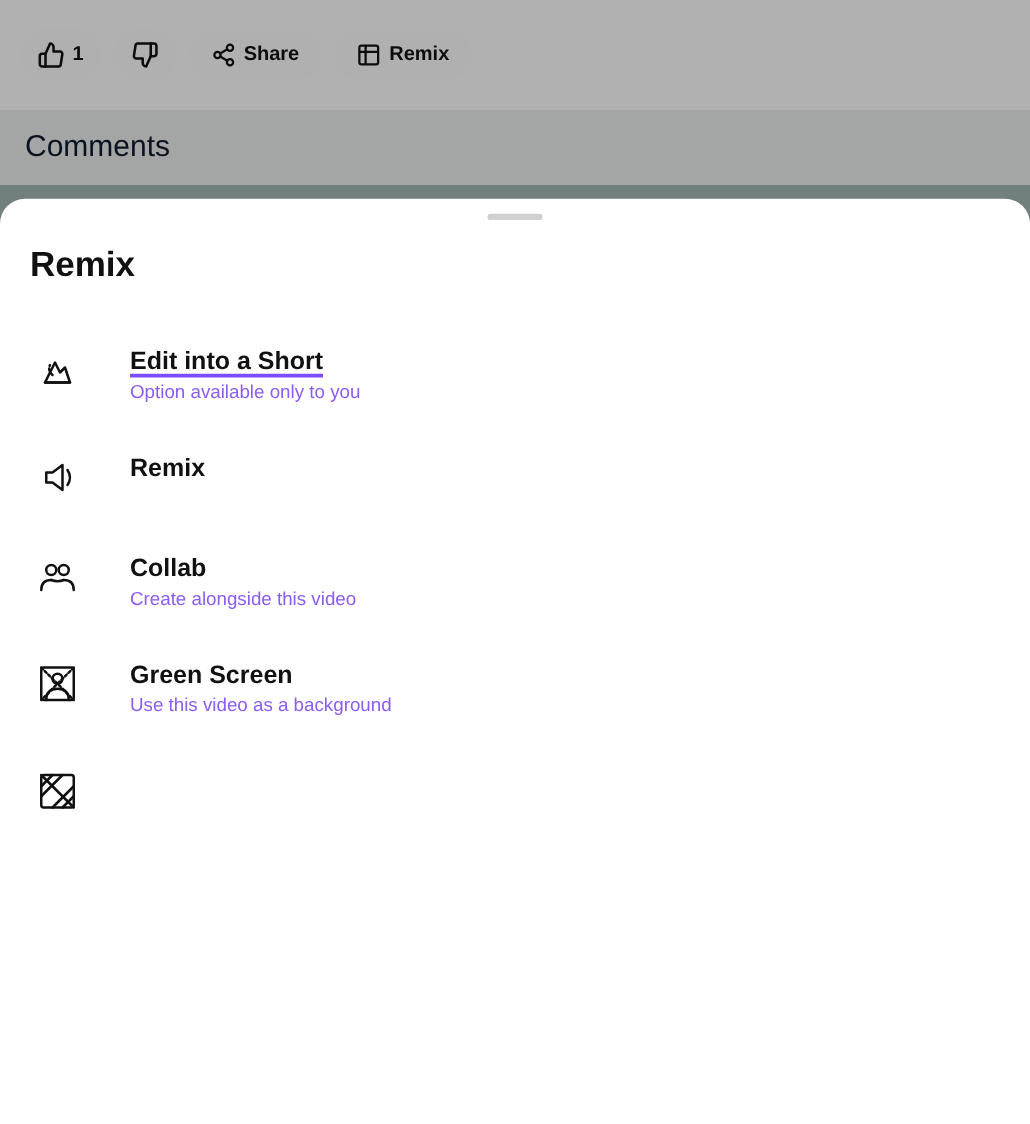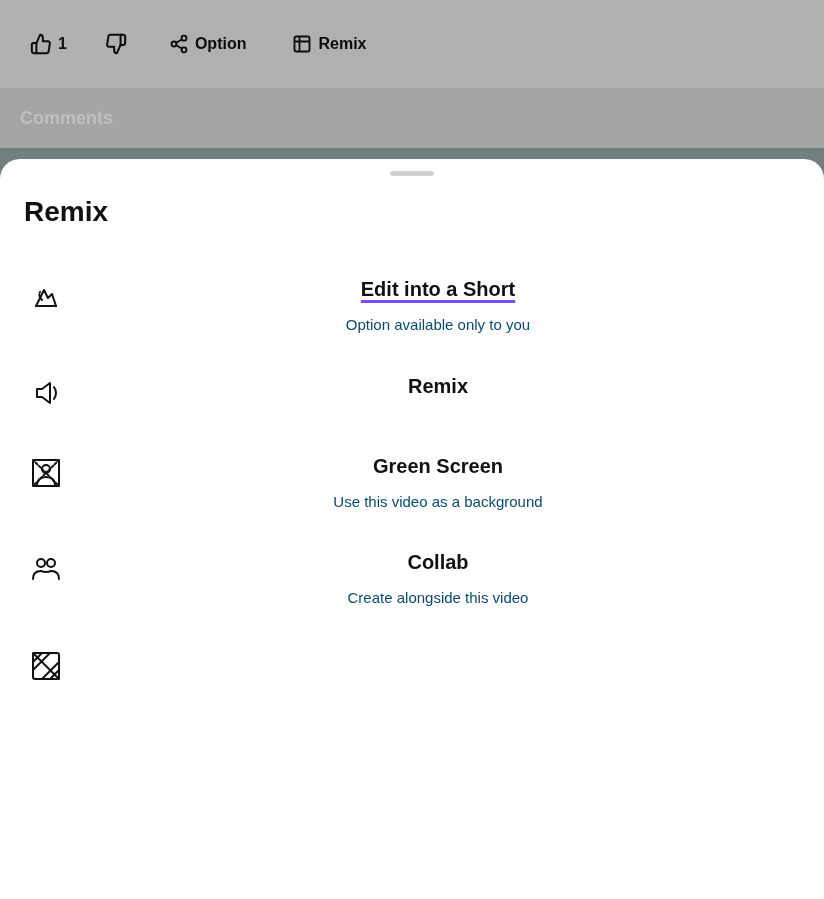--- a/index.html
+++ b/index.html
@@ -60,23 +60,23 @@
       top: 88px; left: 0; right: 0;
       height: 60px;
       background: rgba(230,230,230,0.85);
       display: flex;
       align-items: center;
       padding: 0 20px;
       z-index: 1;
     }
 
     .comments-title {
-      font-size: 18px;
-      font-weight: 700;
-      color: #ffffff;
+      font-size: 24px;
+      font-weight: 400;
+      color: #0f172a;
     }
 
     
     .overlay {
       position: absolute;
       top: 0; left: 0; right: 0; bottom: 0;
       background: rgba(0,0,0,0.25);
       z-index: 10;
     }
 
@@ -105,27 +105,27 @@
       font-size: 28px;
       font-weight: 800;
       color: #111;
       margin-top: 20px;
       margin-bottom: 28px;
     }
 
     .menu-item {
       display: flex;
       align-items: flex-start;
-      gap: 8px;
+      gap: 36px;
       padding: 18px 0;
       cursor: pointer;
       border: none;
       background: none;
       width: 100%;
-      text-align: center;
+      text-align: left;
     }
 
     .menu-icon {
       width: 44px;
       height: 44px;
       flex-shrink: 0;
       display: flex;
       align-items: center;
       justify-content: center;
     }
@@ -149,22 +149,22 @@
 
     .menu-item-title.underlined {
       text-decoration: underline;
       text-decoration-color: #7c4dff;
       text-underline-offset: 4px;
       text-decoration-thickness: 2.5px;
     }
 
     .menu-item-subtitle {
       font-size: 15px;
-      color: #0c4a6e;
-      margin-top: 13px;
+      color: #8b5cf6;
+      margin-top: 2px;
       line-height: 1.3;
     }
 
     
   </style>
 </head>
 <body>
 
 <div class="bg-layer"></div>
 
@@ -185,21 +185,21 @@
   </button>
 
   <button class="action-btn">
     <svg width="20" height="20" viewBox="0 0 24 24" fill="none" stroke="#111" stroke-width="2.2" stroke-linecap="round" stroke-linejoin="round">
       <circle cx="18" cy="5" r="3"></circle>
         <circle cx="6" cy="12" r="3"></circle>
         <circle cx="18" cy="19" r="3"></circle>
       <line x1="8.59" y1="13.51" x2="15.42" y2="17.49"></line>
         <line x1="15.41" y1="6.51" x2="8.59" y2="10.49"></line>
     </svg>
-    <span>Option</span>
+    <span>Share</span>
   </button>
 
   <button class="action-btn">
     <svg width="20" height="20" viewBox="0 0 24 24" fill="none" stroke="#111" stroke-width="2.2" stroke-linecap="round" stroke-linejoin="round">
       <path d="M9 3H5a2 2 0 0 0-2 2v4m6-6h10a2 2 0 0 1 2 2v4M9 3v18m0 0h10a2 2 0 0 0 2-2V9M9 21H5a2 2 0 0 1-2-2V9m0 0h18"></path>
     </svg>
     <span>Remix</span>
   </button>
 
 </div>
@@ -230,52 +230,52 @@
 
   <button class="menu-item">
     <div class="menu-icon">
       <svg viewBox="0 0 36 36" fill="none" stroke="#111" stroke-width="2" stroke-linecap="round" stroke-linejoin="round">
         <path d="M9 14 L9 22 L14 22 L22 28 L22 8 L14 14 Z"></path>
         <path d="M26 12 Q30 18 26 24" fill="none"></path>
       </svg>
     </div>
     <div class="menu-text">
       <div class="menu-item-title">Remix</div>
+    </div>
+  </button>
+
+  <button class="menu-item">
+    <div class="menu-icon">
+      <svg viewBox="0 0 36 36" fill="none" stroke="#111" stroke-width="2" stroke-linecap="round" stroke-linejoin="round">
+        <circle cx="13" cy="12" r="4"></circle>
+        <circle cx="23" cy="12" r="4"></circle>
+        <path d="M5 28 Q5 20 13 20"></path>
+        <path d="M31 28 Q31 20 23 20"></path>
+        <path d="M13 20 Q18 22 23 20"></path>
+      </svg>
+    </div>
+    <div class="menu-text">
+      <div class="menu-item-title">Collab</div>
+      <div class="menu-item-subtitle">Create alongside this video</div>
     </div>
   </button>
 
   <button class="menu-item">
     <div class="menu-icon">
       <svg viewBox="0 0 36 36" fill="none" stroke="#111" stroke-width="2" stroke-linecap="round" stroke-linejoin="round">
         <rect x="5" y="5" width="26" height="26" rx="2"></rect>
         <circle cx="18" cy="14" r="4"></circle>
         <path d="M9 31 Q9 22 18 22 Q27 22 27 31"></path>
         <line x1="5" y1="5" x2="31" y2="31" stroke-dasharray="2 2"></line>
         <line x1="31" y1="5" x2="5" y2="31" stroke-dasharray="2 2"></line>
       </svg>
     </div>
     <div class="menu-text">
       <div class="menu-item-title">Green Screen</div>
       <div class="menu-item-subtitle">Use this video as a background</div>
-    </div>
-  </button>
-
-  <button class="menu-item">
-    <div class="menu-icon">
-      <svg viewBox="0 0 36 36" fill="none" stroke="#111" stroke-width="2" stroke-linecap="round" stroke-linejoin="round">
-        <circle cx="13" cy="12" r="4"></circle>
-        <circle cx="23" cy="12" r="4"></circle>
-        <path d="M5 28 Q5 20 13 20"></path>
-        <path d="M31 28 Q31 20 23 20"></path>
-        <path d="M13 20 Q18 22 23 20"></path>
-      </svg>
-    </div>
-    <div class="menu-text">
-      <div class="menu-item-title">Collab</div>
-      <div class="menu-item-subtitle">Create alongside this video</div>
     </div>
   </button>
 
   <button class="menu-item">
     <div class="menu-icon">
       <svg viewBox="0 0 36 36" fill="none" stroke="#111" stroke-width="2" stroke-linecap="round" stroke-linejoin="round">
         <rect x="5" y="5" width="26" height="26" rx="2"></rect>
         <line x1="5" y1="5" x2="31" y2="31"></line>
         <line x1="5" y1="14" x2="14" y2="5"></line>
         <line x1="22" y1="31" x2="31" y2="22"></line>

